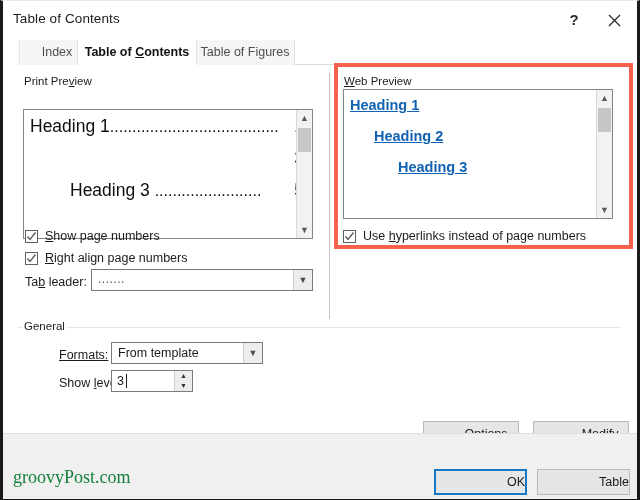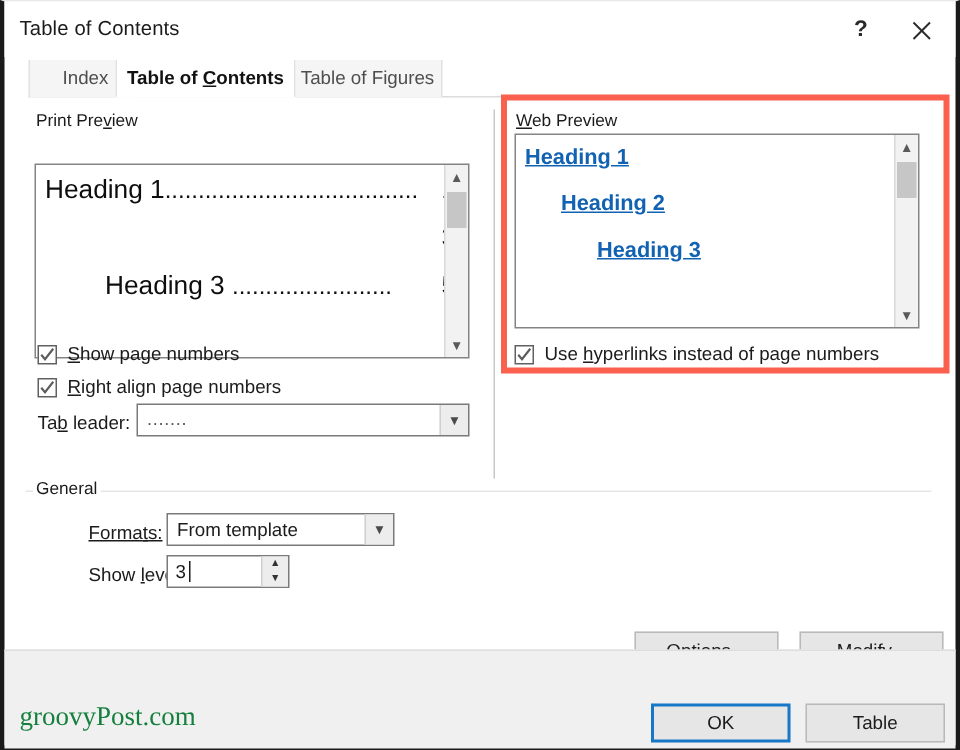--- a/index.html
+++ b/index.html
@@ -283,21 +283,21 @@
   .spinbtns .sb.dn { top: 10px; }
 
   
   .pushbtn {
     position: absolute;
     box-sizing: border-box;
     background: #e6e6e6;
     border: 1px solid #b9b9b9;
     font-size: 12.5px;
     color: #1b1b1b;
-    text-align: center;
+    text-align: right;
     white-space: nowrap;
     cursor: default;
   }
   .pushbtn .ul { text-decoration: underline; }
   .pushbtn.default {
     border: 2px solid #1878c8;
     background: #e6e6e6;
   }
 
   #options-btn { left: 420px; top: 420px; width: 96px; height: 26px; line-height: 24px; }

